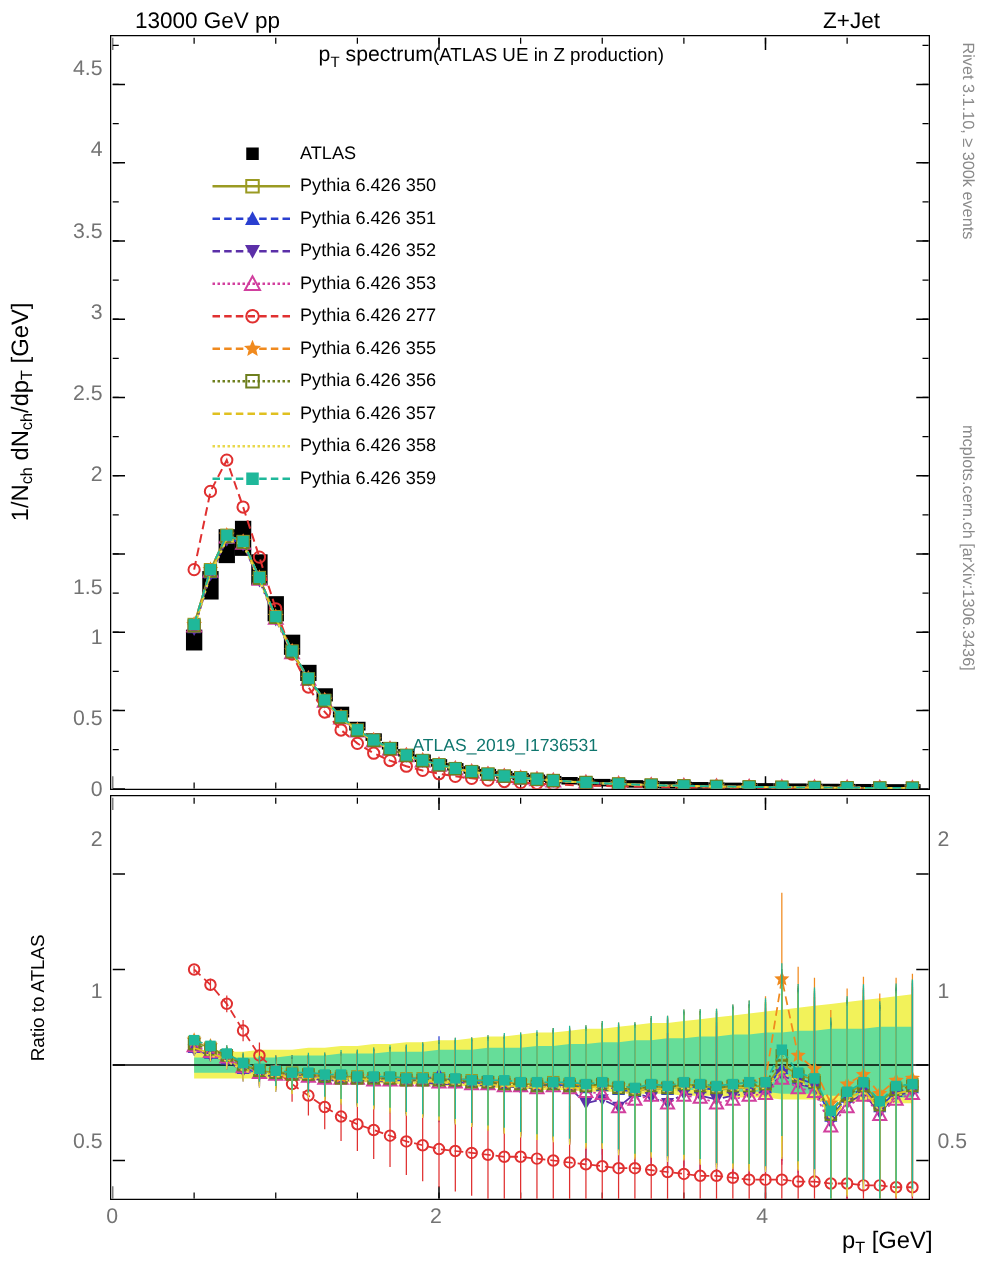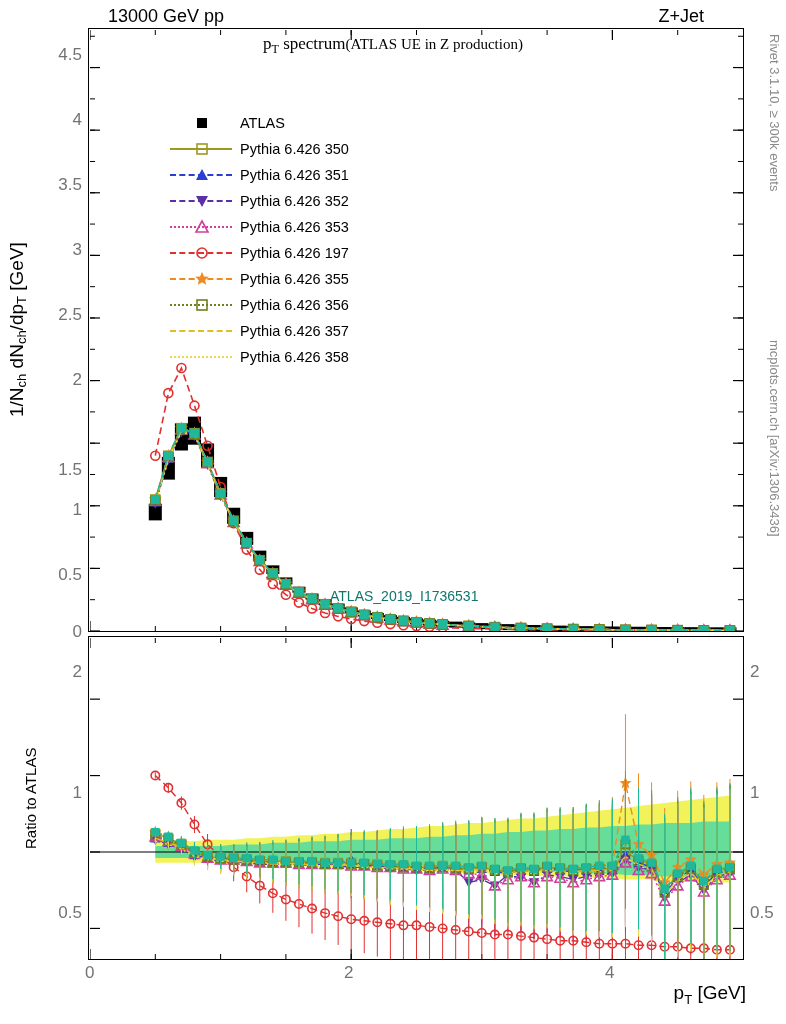--- a/index.html
+++ b/index.html
@@ -56,21 +56,21 @@
 <div class="abs ylab-main">
   <span style="font-size:19px;">1/N<sub style="font-size:13px;">ch</sub>&nbsp;dN<sub style="font-size:13px;">ch</sub>/dp<sub style="font-size:13px;">T</sub> [GeV]</span>
 </div>
 <div class="abs ylab-ratio">Ratio to ATLAS</div>
 <div class="abs xlab">
   <span>p<sub style="font-size:13px;">T</sub> [GeV]</span>
 </div>
 
 <div class="abs" id="mainPanel"></div>
 
-<div class="abs plot-title" style="width:786px;font-family:Liberation Serif, serif;">
+<div class="abs plot-title" style="width:786px;">
   <span>p<sub style="font-size:12px;">T</sub> spectrum</span><span class="sub">(ATLAS UE in Z production)</span>
 </div>
 
 <div class="abs tick-lbl r" style="left:30px;top:45px;width:52px;">4.5</div>
 <div class="abs tick-lbl r" style="left:30px;top:110px;width:52px;">4</div>
 <div class="abs tick-lbl r" style="left:30px;top:175px;width:52px;">3.5</div>
 <div class="abs tick-lbl r" style="left:30px;top:240px;width:52px;">3</div>
 <div class="abs tick-lbl r" style="left:30px;top:305px;width:52px;">2.5</div>
 <div class="abs tick-lbl r" style="left:30px;top:370px;width:52px;">2</div>
 <div class="abs tick-lbl r" style="left:30px;top:460px;width:52px;">1.5</div>
@@ -571,21 +571,21 @@
       </div>
       <div class="leg-row">
         <div class="leg-key">
           <div class="leg-line" style="border-top-style: dashed; border-top-color: rgb(224, 48, 48);"></div>
           <svg class="leg-mk" viewBox="0 0 16 16">
             <g>
               <circle cx="8" cy="8" r="5" fill="none" stroke="#e03030" stroke-width="1.6"></circle>
             </g>
           </svg>
         </div>
-        <div class="leg-txt">Pythia 6.426 197</div>
+        <div class="leg-txt">Pythia 6.426 277</div>
       </div>
       <div class="leg-row">
         <div class="leg-key">
           <div class="leg-line" style="border-top-style: dashed; border-top-color: rgb(240, 138, 30);"></div>
           <svg class="leg-mk" viewBox="0 0 16 16">
             <g>
               <polygon points="8.0,0.8 9.9,5.4 14.8,5.8 11.1,9.0 12.2,13.8 8.0,11.2 3.8,13.8 4.9,9.0 1.2,5.8 6.1,5.4" fill="#f08a1e"></polygon>
             </g>
           </svg>
         </div>
@@ -612,20 +612,31 @@
         <div class="leg-txt">Pythia 6.426 357</div>
       </div>
       <div class="leg-row">
         <div class="leg-key">
           <div class="leg-line" style="border-top-style: dotted; border-top-color: rgb(232, 216, 74);"></div>
           <svg class="leg-mk" viewBox="0 0 16 16">
             <g></g>
           </svg>
         </div>
         <div class="leg-txt">Pythia 6.426 358</div>
+      </div>
+      <div class="leg-row">
+        <div class="leg-key">
+          <div class="leg-line" style="border-top-style: dashed; border-top-color: rgb(31, 184, 154);"></div>
+          <svg class="leg-mk" viewBox="0 0 16 16">
+            <g>
+              <rect x="3" y="3" width="10" height="10" fill="#1fb89a"></rect>
+            </g>
+          </svg>
+        </div>
+        <div class="leg-txt">Pythia 6.426 359</div>
       </div>
     </div>
 
 <div class="abs" id="ratioPanel"></div>
 <svg class="abs" id="ratiosvg" style="left:89.5px;top:637.5px;" width="653" height="321">
       <polygon points="65.3,203.3 78.4,203.3 91.4,203.3 104.5,203.3 117.5,201.8 130.6,201.8 143.7,201.8 156.7,200.2 169.8,200.2 182.8,198.7 195.9,198.7 209.0,197.2 222.0,197.2 235.1,195.7 248.1,195.7 261.2,194.1 274.3,194.1 287.3,192.6 300.4,191.1 313.4,191.1 326.5,189.5 339.6,188.0 352.6,188.0 365.7,186.5 378.7,185.0 391.8,185.0 404.9,183.4 417.9,181.9 431.0,180.4 444.0,180.4 457.1,178.8 470.2,177.3 483.2,175.8 496.3,174.3 509.3,172.7 522.4,171.2 535.5,169.7 548.5,168.1 561.6,166.6 574.6,165.1 587.7,163.6 600.8,162.0 613.8,160.5 626.9,159.0 639.9,157.4 639.9,244.6 626.9,244.6 613.8,244.6 600.8,243.0 587.7,243.0 574.6,243.0 561.6,241.5 548.5,241.5 535.5,241.5 522.4,240.0 509.3,240.0 496.3,240.0 483.2,238.5 470.2,238.5 457.1,238.5 444.0,236.9 431.0,236.9 417.9,236.9 404.9,235.4 391.8,235.4 378.7,235.4 365.7,233.9 352.6,233.9 339.6,233.9 326.5,232.3 313.4,232.3 300.4,232.3 287.3,230.8 274.3,230.8 261.2,230.8 248.1,229.3 235.1,229.3 222.0,229.3 209.0,227.8 195.9,227.8 182.8,227.8 169.8,226.2 156.7,226.2 143.7,226.2 130.6,224.7 117.5,224.7 104.5,224.7 91.4,224.7 78.4,224.7 65.3,224.7" fill="#f2f25a" stroke="none"></polygon>
       <polygon points="65.3,207.9 78.4,207.9 91.4,207.9 104.5,207.9 117.5,207.9 130.6,207.9 143.7,206.4 156.7,206.4 169.8,206.4 182.8,204.8 195.9,204.8 209.0,204.8 222.0,203.3 235.1,203.3 248.1,203.3 261.2,201.8 274.3,201.8 287.3,201.8 300.4,200.2 313.4,200.2 326.5,200.2 339.6,198.7 352.6,198.7 365.7,197.2 378.7,197.2 391.8,195.7 404.9,195.7 417.9,194.1 431.0,194.1 444.0,192.6 457.1,192.6 470.2,191.1 483.2,191.1 496.3,189.5 509.3,189.5 522.4,188.0 535.5,188.0 548.5,186.5 561.6,186.5 574.6,185.0 587.7,185.0 600.8,185.0 613.8,183.4 626.9,183.4 639.9,183.4 639.9,240.0 626.9,240.0 613.8,240.0 600.8,238.5 587.7,238.5 574.6,238.5 561.6,236.9 548.5,236.9 535.5,236.9 522.4,235.4 509.3,235.4 496.3,235.4 483.2,233.9 470.2,233.9 457.1,233.9 444.0,232.3 431.0,232.3 417.9,232.3 404.9,230.8 391.8,230.8 378.7,230.8 365.7,229.3 352.6,229.3 339.6,229.3 326.5,227.8 313.4,227.8 300.4,227.8 287.3,226.2 274.3,226.2 261.2,226.2 248.1,224.7 235.1,224.7 222.0,224.7 209.0,223.2 195.9,223.2 182.8,223.2 169.8,221.6 156.7,221.6 143.7,221.6 130.6,220.1 117.5,220.1 104.5,220.1 91.4,220.1 78.4,220.1 65.3,220.1" fill="#66dd99" stroke="none"></polygon>
       <g>
         <line x1="0" y1="290.42857142857144" x2="10" y2="290.42857142857144" stroke="#000" stroke-width="1.2"></line>
         <line x1="653" y1="290.42857142857144" x2="643" y2="290.42857142857144" stroke="#000" stroke-width="1.2"></line>

